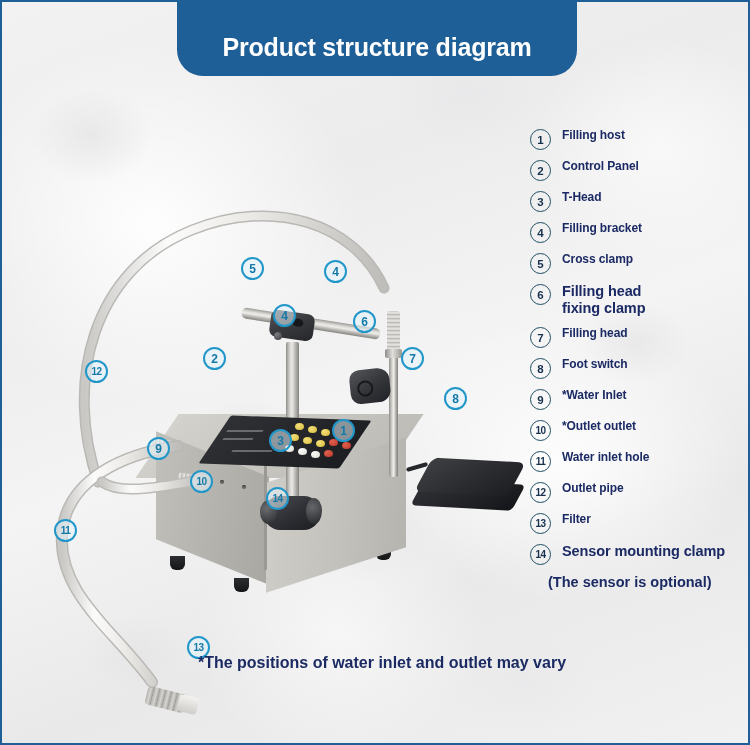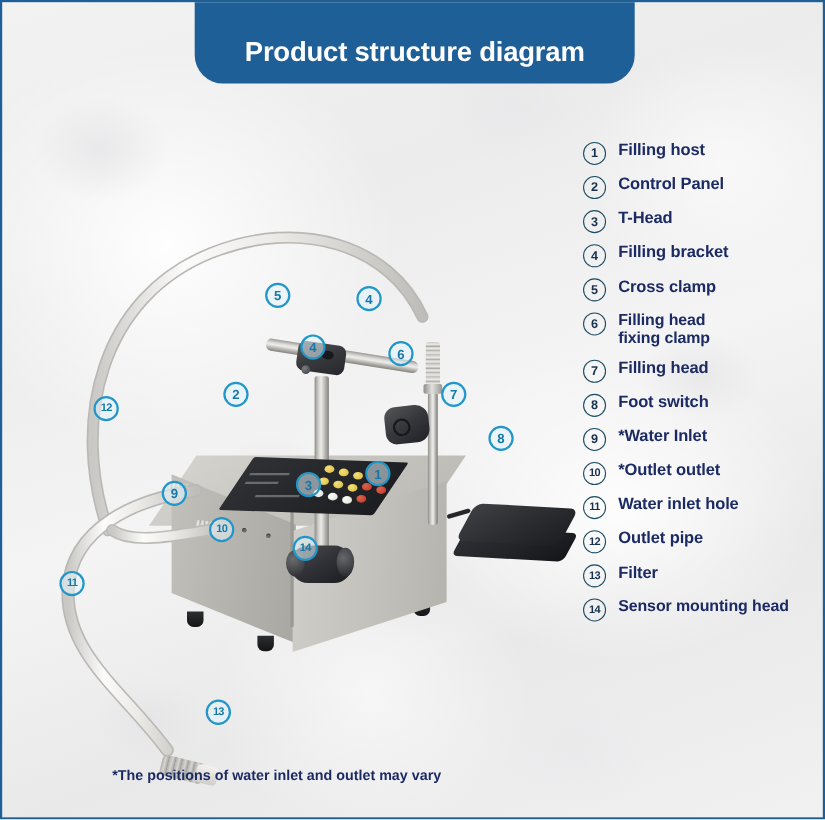--- a/index.html
+++ b/index.html
@@ -89,45 +89,46 @@
     font-weight: 600;
     display: flex;
     align-items: center;
     justify-content: center;
     margin-right: 11px;
     margin-top: 1px;
   }
   .legend-num.wide { font-size: 10px; letter-spacing: -0.5px; }
   .legend-label {
     color: #1b2a63;
-    font-size: 15px;
+    font-size: 12px;
     font-weight: bold;
     line-height: 1.18;
     letter-spacing: -0.1px;
   }
   .legend-label.small { font-size: 14.5px; }
   .legend-note {
     color: #1b2a63;
     font-size: 14.5px;
     font-weight: bold;
     margin-left: 18px;
     margin-top: 2px;
   }
 
   
   #footer {
     position: absolute;
     left: 100px;
-    top: 694px;
+    top: 650px;
     width: 560px;
     color: #1b2a63;
-    font-size: 13px;
+    font-size: 16px;
     font-weight: bold;
     line-height: 1.38;
     z-index: 15;
+    text-align: center;
   }
 
   
   #stage {
     position: absolute;
     left: 0; top: 80px;
     width: 530px; height: 620px;
   }
 
   
@@ -563,21 +564,22 @@
     <div class="legend-row">
       <div class="legend-num wide">12</div>
       <div class="legend-label">Outlet pipe</div>
     </div>
     <div class="legend-row">
       <div class="legend-num wide">13</div>
       <div class="legend-label">Filter</div>
     </div>
     <div class="legend-row">
       <div class="legend-num wide">14</div>
-      <div class="legend-label small">Sensor mounting head</div>
-    </div>
+      <div class="legend-label small">Sensor mounting clamp</div>
+    </div>
+    <div class="legend-note">(The sensor is optional)</div>
   </div>
 
   <div id="footer">
     <div>*The positions of water inlet and outlet may vary</div>
   </div>
 
 </div>
 
 </body></html>

